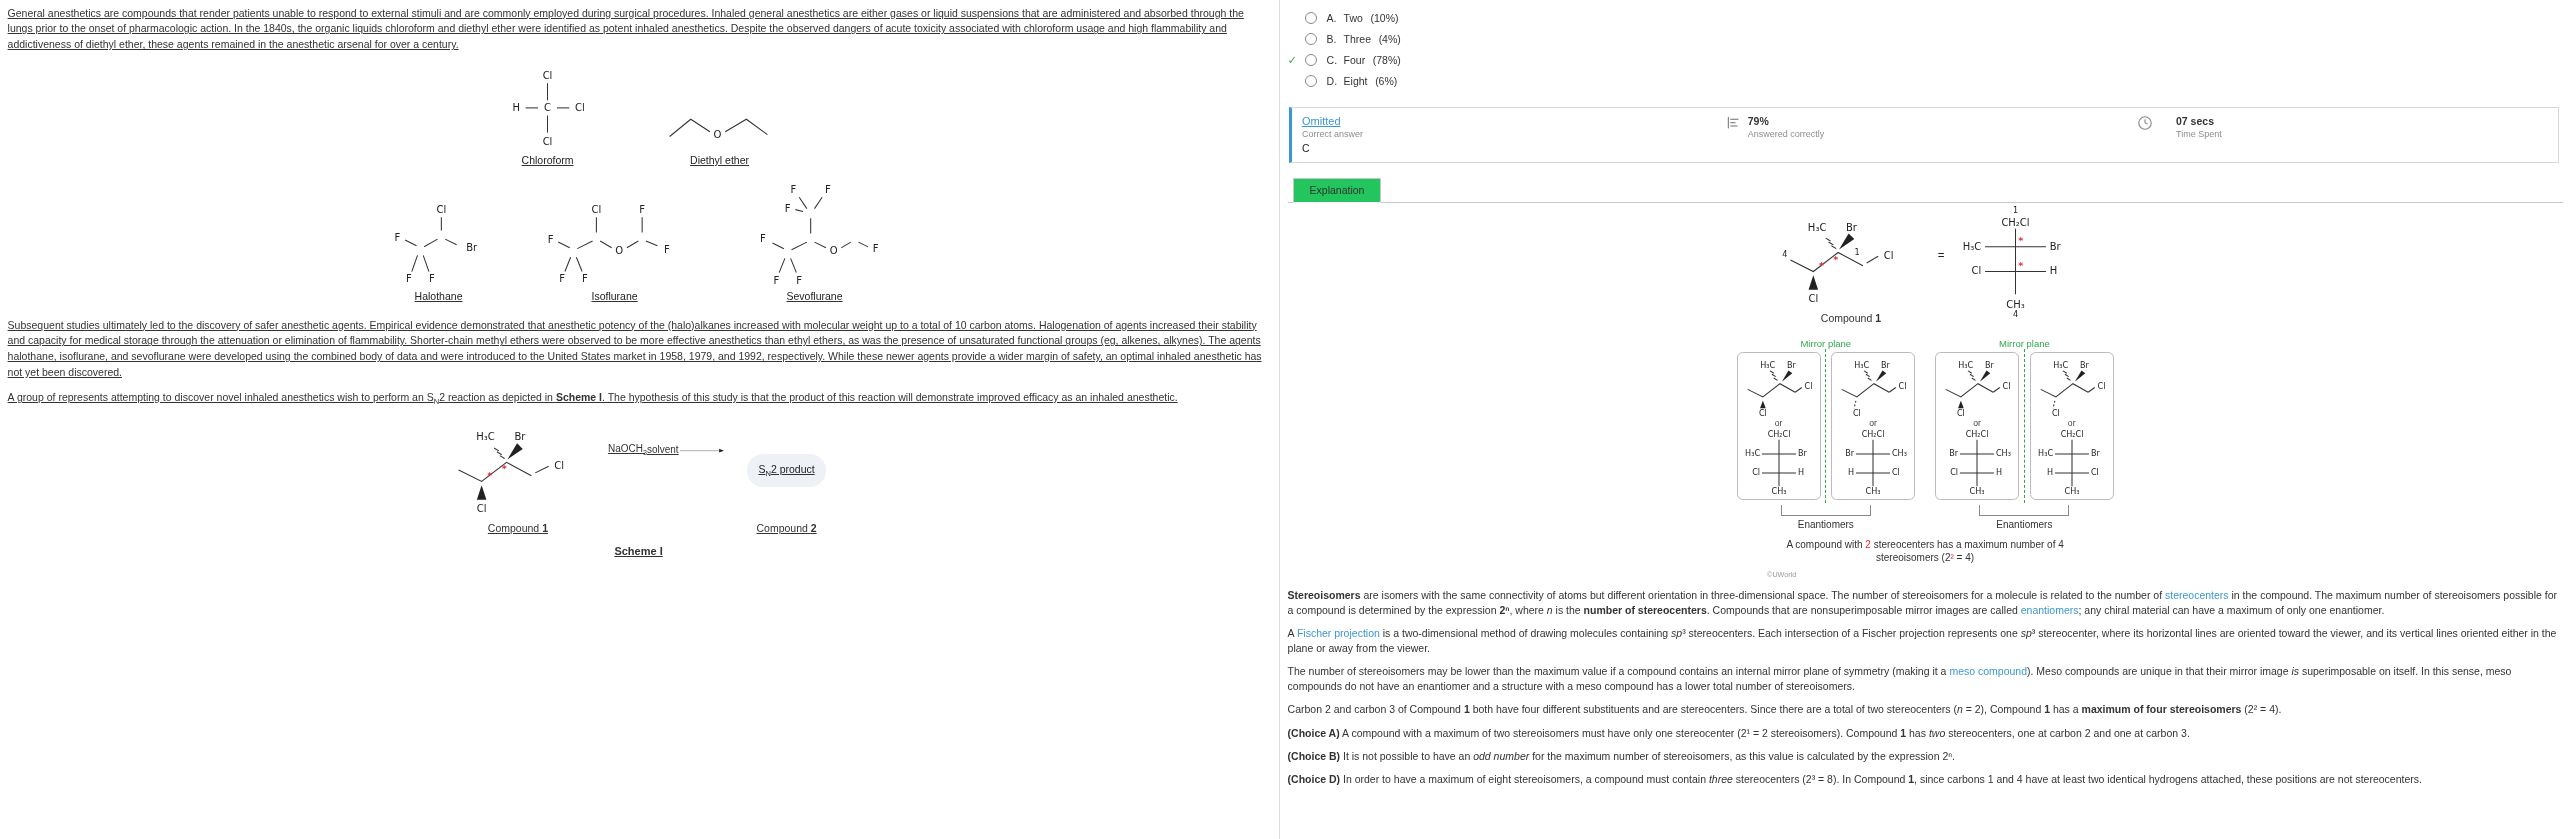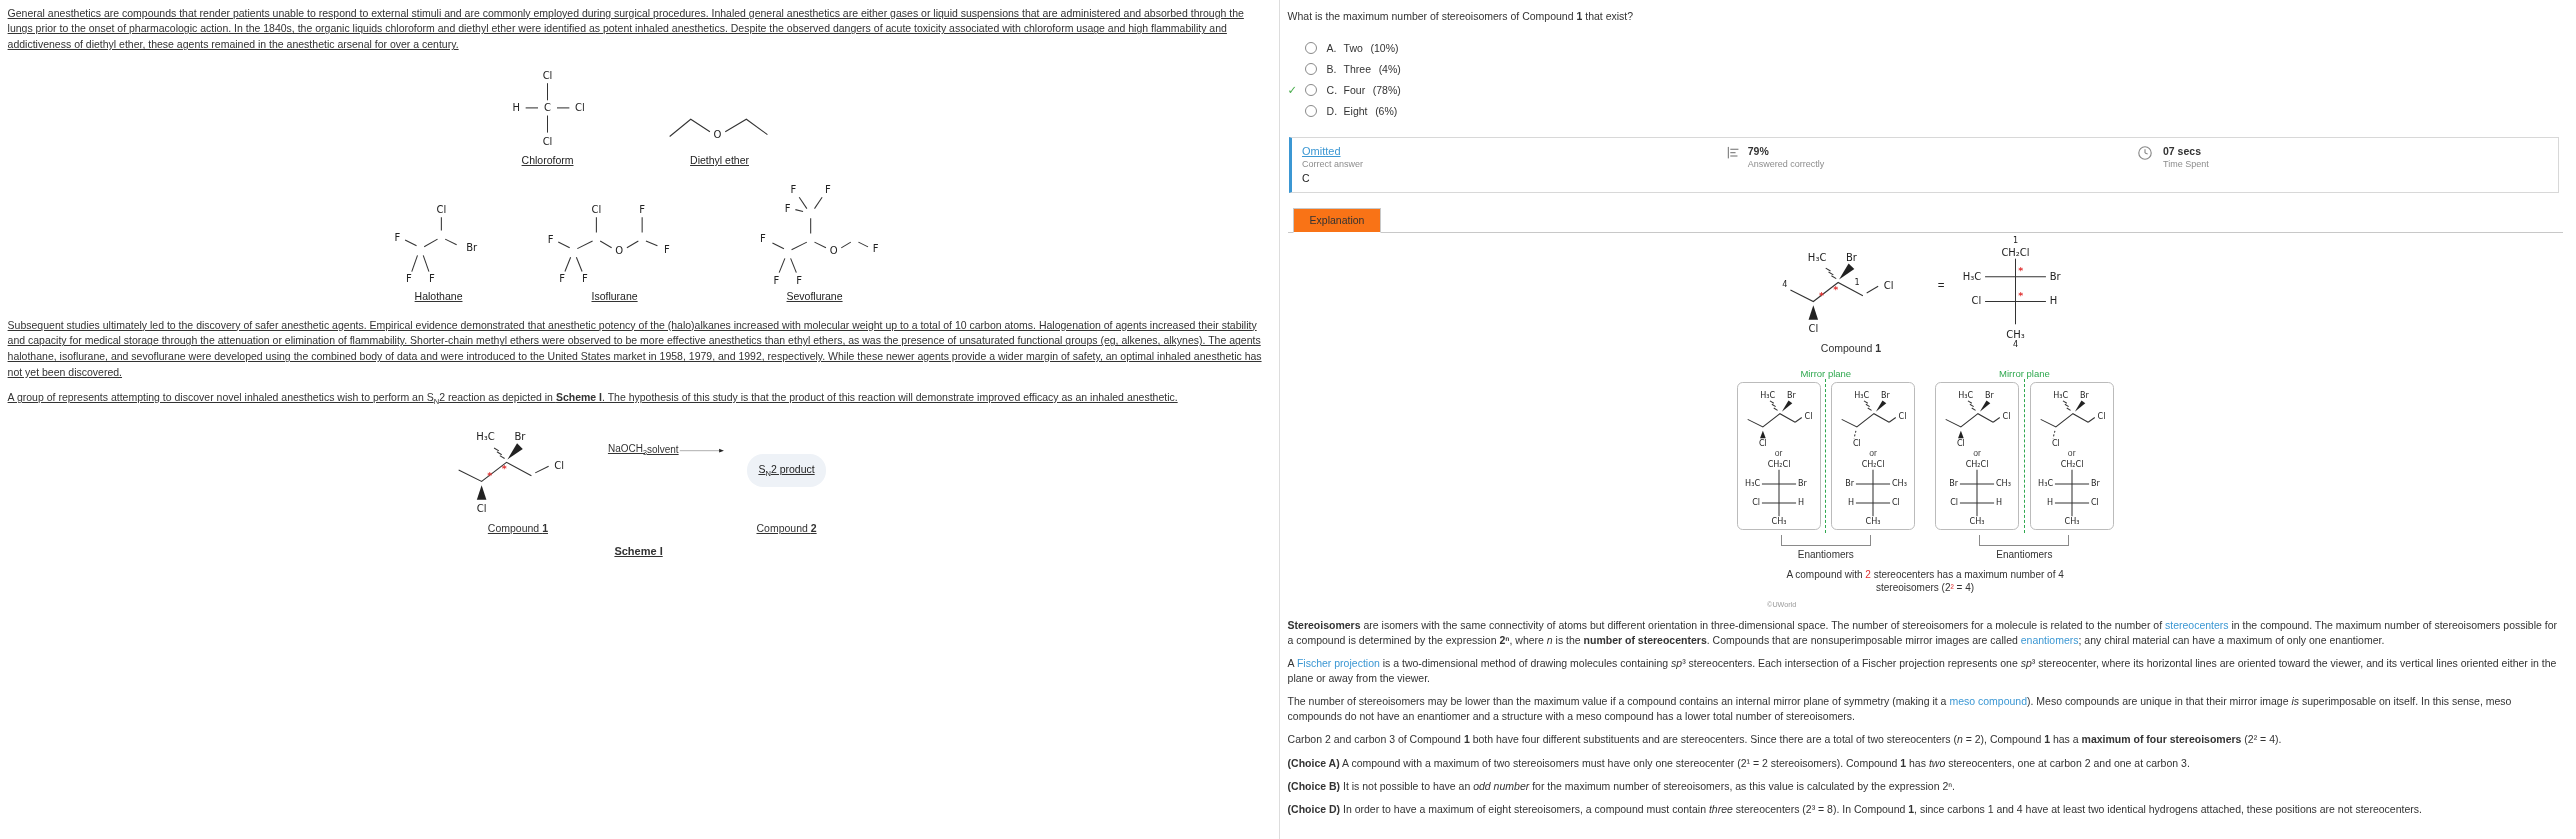--- a/index.html
+++ b/index.html
@@ -38,28 +38,28 @@
   .question{line-height:1.4;margin:1.9px 0 13.4px;}
   .choice{display:flex;align-items:center;height:21px;}
   .chk{width:17px;color:#4caf50;font-weight:bold;font-size:11.5px;}
   .radio{width:10.5px;height:10.5px;border:1px solid #8a8a8a;border-radius:50%;margin-right:9.5px;background:#fff;}
   .cletter{width:17px;}
   .cpct{margin-left:7.6px;}
   
   .statsbox{display:flex;border:1px solid #d8d8d8;border-left:3.8px solid #3b97d3;margin:15.3px 3.8px 0 1.9px;padding:6.7px 9.5px 7.6px;align-items:flex-start;}
   .scol1{flex:0 0 34%;}
   .scol2{flex:0 0 33%;display:flex;gap:6.7px;align-items:flex-start;}
-  .scol3{flex:1;display:flex;gap:10px;align-items:flex-start;}
+  .scol3{flex:1;display:flex;gap:23px;align-items:flex-start;}
   .omit{color:#3b97d3;font-size:11px;text-decoration:underline;}
   .sublab{color:#8d8d8d;font-size:9px;margin-top:2.9px;}
   .statval{font-weight:bold;color:#333;}
   .ansval{margin-top:2.9px;color:#222;}
   
   .tabbar{border-bottom:1px solid #c8c8c8;padding-left:5.7px;display:flex;margin-top:15.3px;}
-  .tab{border:1px solid #c8c8c8;border-bottom:1px solid #fff;margin-bottom:-1px;padding:4.8px 15.3px 5.7px;background:#f97316;color:#333;}
+  .tab{border:1px solid #c8c8c8;border-bottom:1px solid #fff;margin-bottom:-1px;padding:4.8px 15.3px 5.7px;background:#22c55e;color:#333;}
   
   .figtitle{font-weight:bold;font-size:11.5px;text-align:center;margin:11.5px 0 7.6px;}
   .fig{width:534px;margin:0 auto;}
   .rowA{display:flex;justify-content:center;align-items:flex-start;gap:15.3px;}
   .c1col{display:flex;flex-direction:column;align-items:center;}
   .eq{margin-top:46px;font-size:11.5px;color:#222;}
   .pairs{display:flex;justify-content:center;gap:20px;margin-top:14px;}
   .pair{display:flex;flex-direction:column;align-items:center;}
   .mlabel{color:#2fa84f;font-size:9.5px;margin-bottom:2.9px;}
   .pairboxes{display:flex;align-items:stretch;}
@@ -210,21 +210,20 @@
             <div class="prod"><span>S</span><span class="sb">N</span><span>2 product</span></div>
           </div>
           <span class="complabel"><span>Compound </span><span class="b">2</span></span>
         </div>
       </div>
       <div class="stitle">Scheme I</div>
     </div>
   </div>
 
   <div class="right">
-    <p class="question"><span>What is the maximum number of stereoisomers of Compound </span><span class="b">1</span><span> that exist?</span></p>
 
     <div>
       <div class="choice">
         <span class="chk"></span>
         <span class="radio"></span>
         <span class="cletter">A.</span>
         <span>Two</span>
         <span class="cpct">(10%)</span>
       </div>
       <div class="choice">

